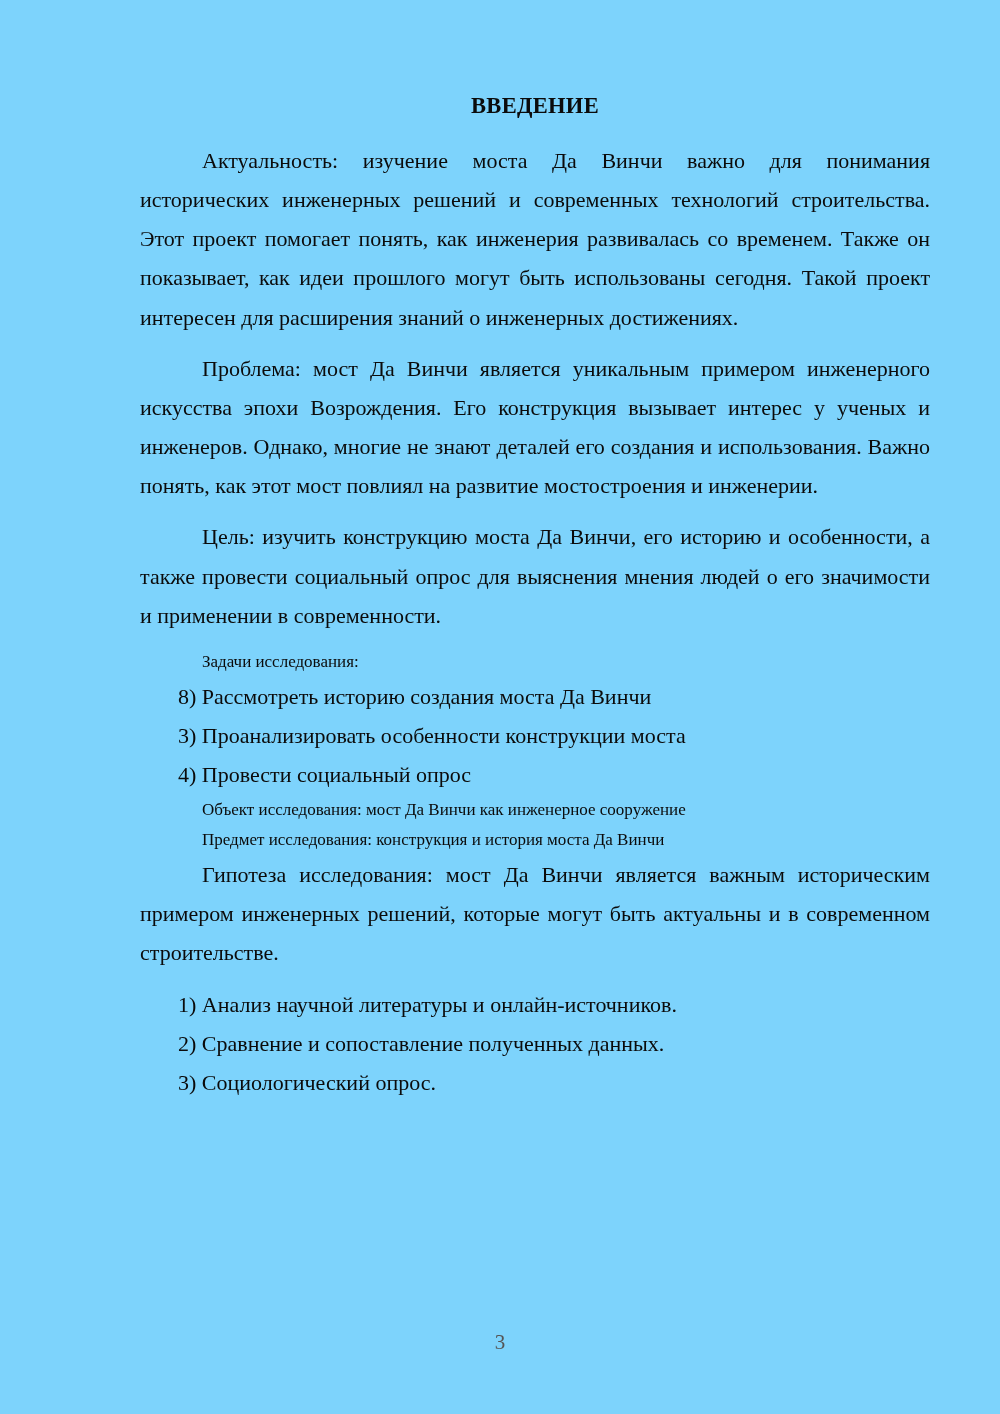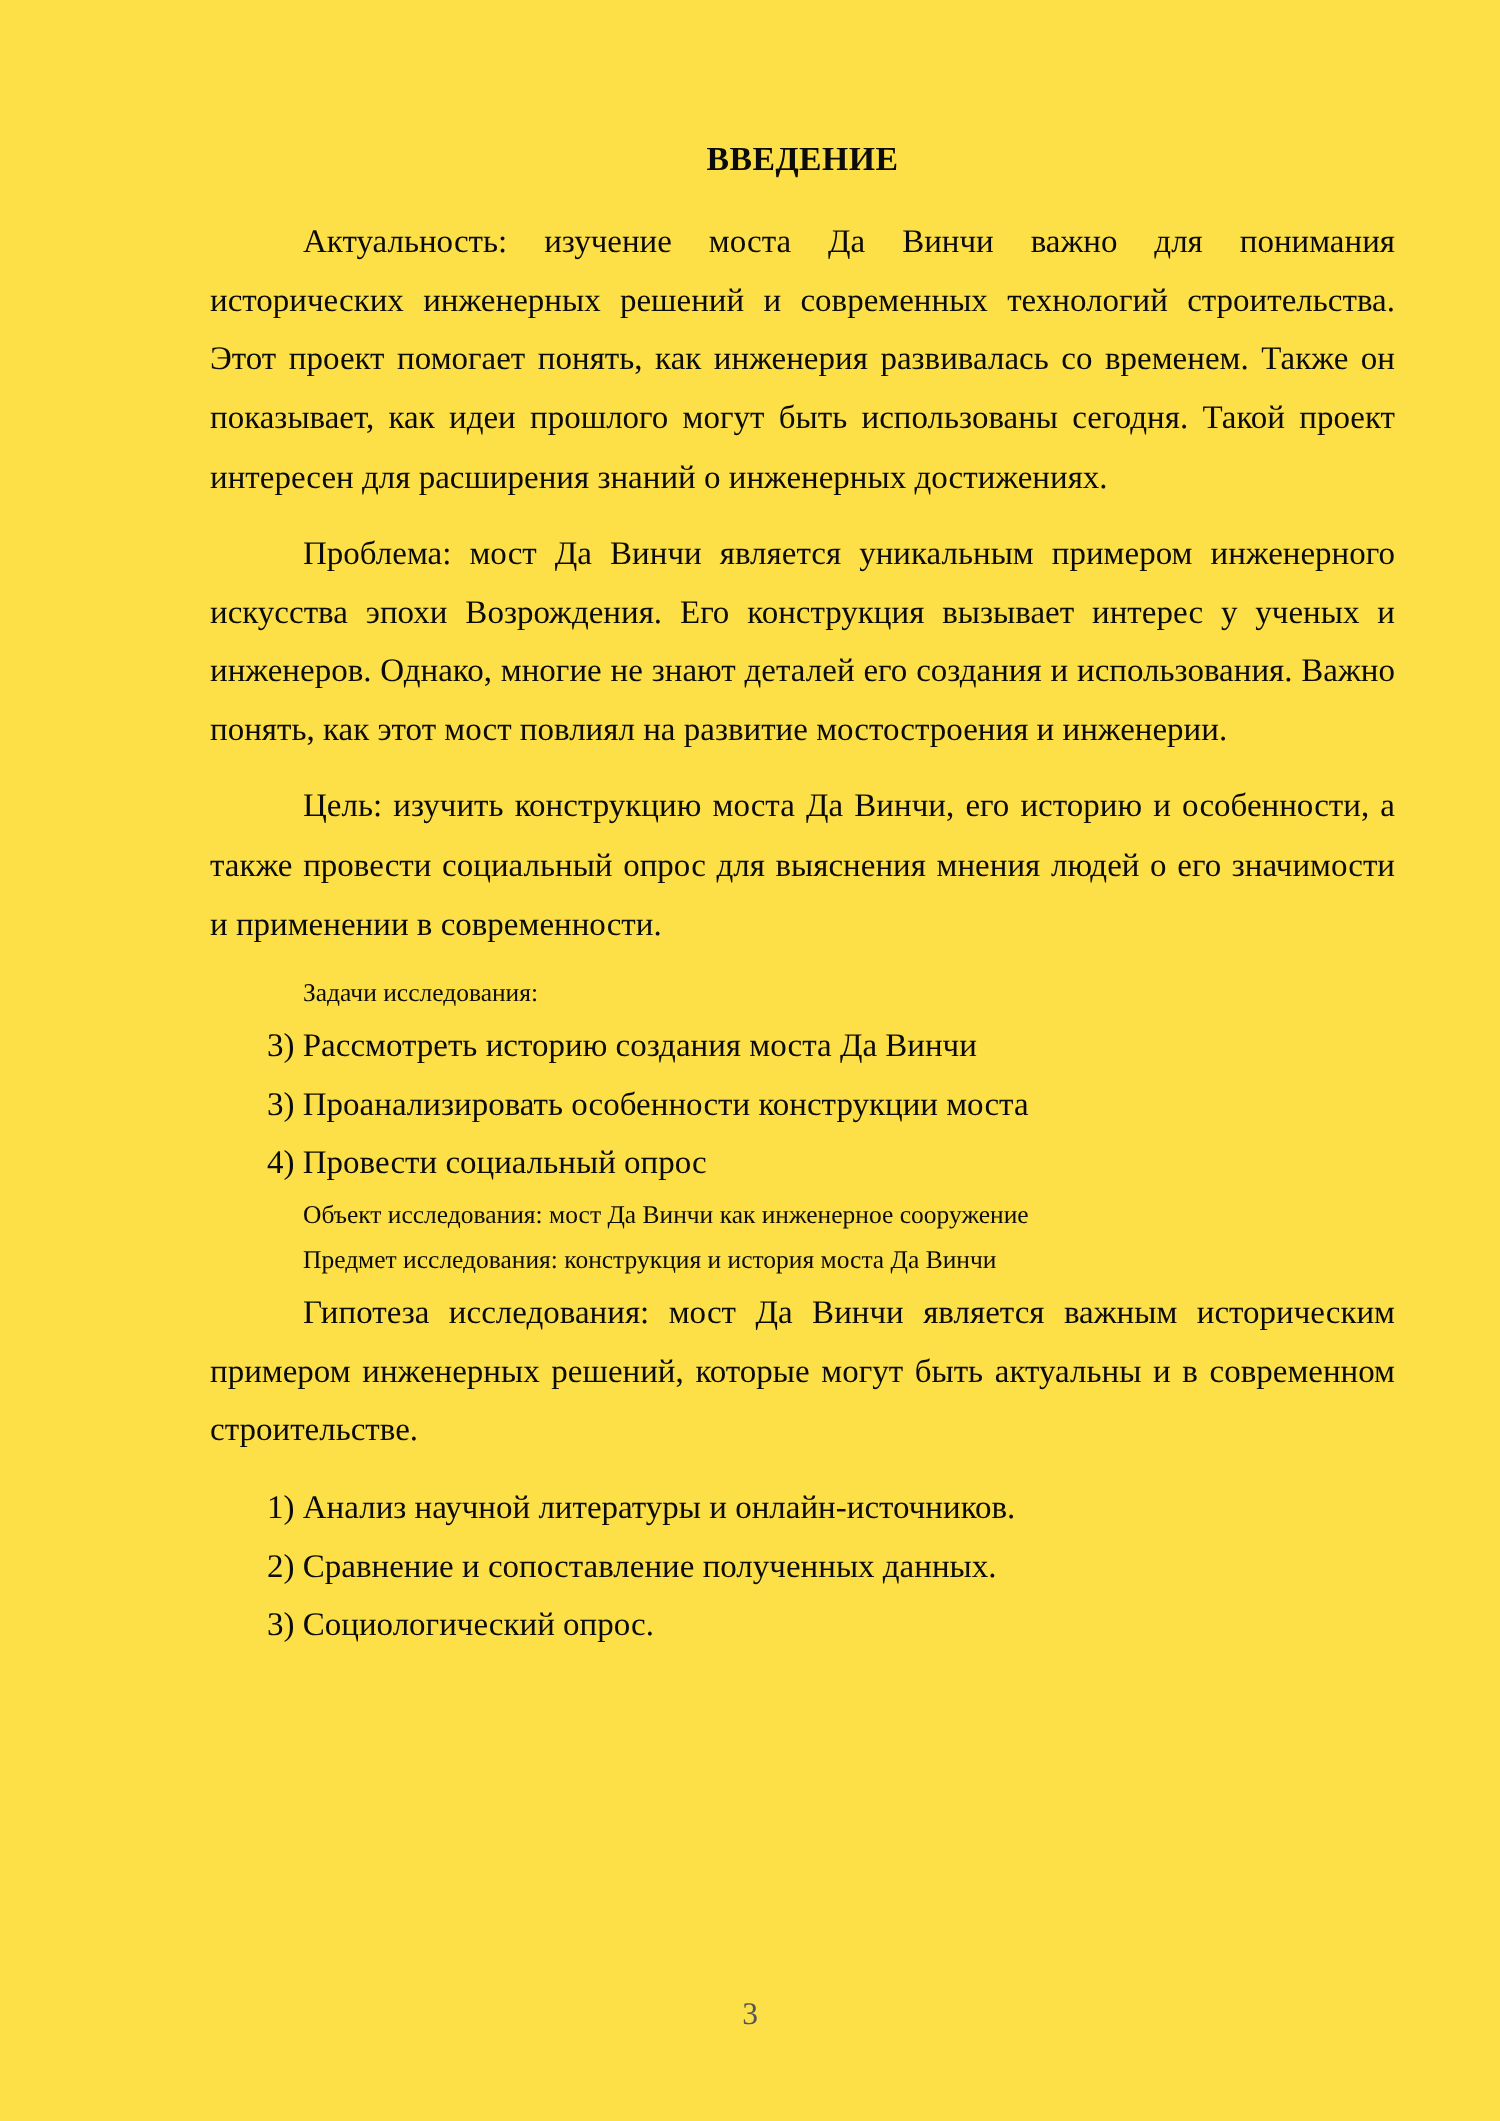--- a/index.html
+++ b/index.html
@@ -4,21 +4,21 @@
 <style>
   html, body {
     margin: 0;
     padding: 0;
     background: #ffffff;
   }
   .page {
     position: relative;
     width: 1000px;
     height: 1414px;
-    background: #fde047;
+    background: #7dd3fc;
     margin: 0 auto;
     overflow: hidden;
     font-family: "Liberation Serif", "DejaVu Serif", serif;
     color: #0b0b0b;
   }
   .content {
     position: absolute;
     left: 140px;
     top: 92px;
     width: 790px;
@@ -92,21 +92,21 @@
 
     <div class="par-gap"></div>
 
     <p class="body-par">Цель: изучить конструкцию моста Да Винчи, его историю и особенности, а также провести социальный опрос для выяснения мнения людей о его значимости и применении в современности.</p>
 
     <div class="par-gap"></div>
 
     <p class="lead-line">Задачи исследования:</p>
 
     <ol class="num-list">
-      <li>3) Рассмотреть историю создания моста Да Винчи</li>
+      <li>8) Рассмотреть историю создания моста Да Винчи</li>
       <li>3) Проанализировать особенности конструкции моста</li>
       <li>4) Провести социальный опрос</li>
     </ol>
 
     <p class="lead-line">Объект исследования: мост Да Винчи как инженерное сооружение</p>
 
     <p class="lead-line">Предмет исследования: конструкция и история моста Да Винчи</p>
 
     <p class="body-par">Гипотеза исследования: мост Да Винчи является важным историческим примером инженерных решений, которые могут быть актуальны и в современном строительстве.</p>
 

